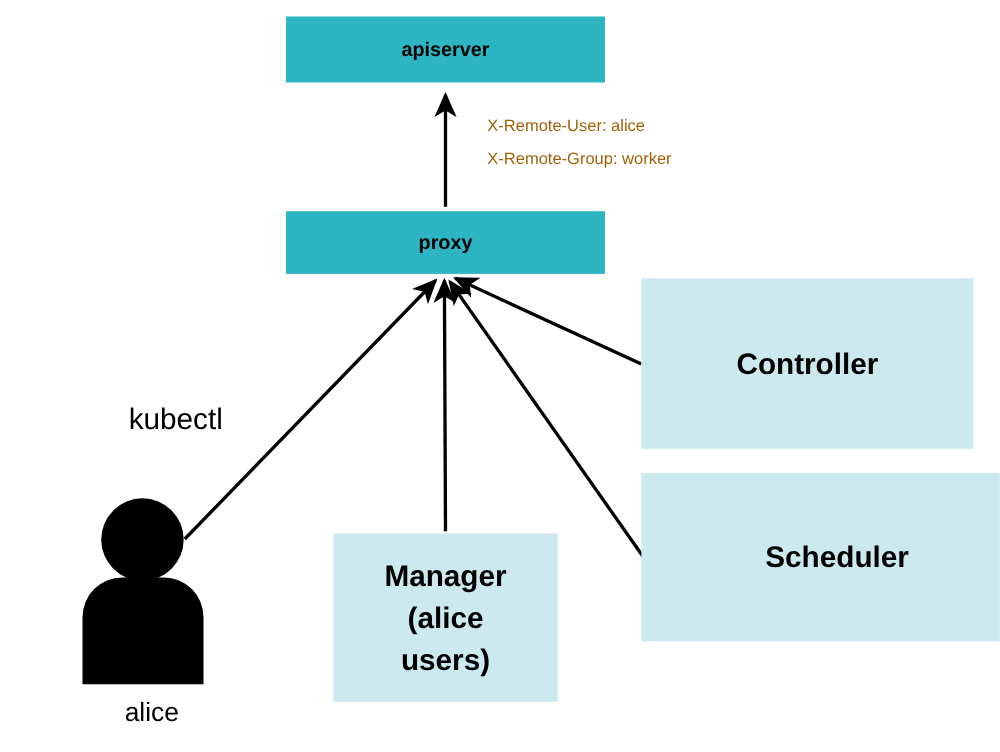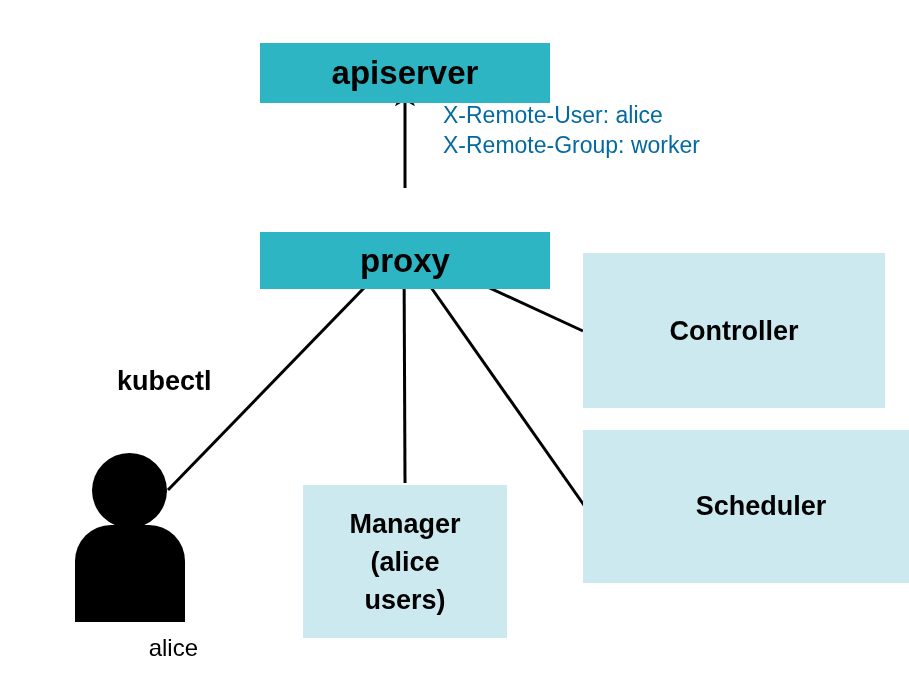--- a/index.html
+++ b/index.html
@@ -24,44 +24,44 @@
   .node {
     position: absolute;
     display: flex;
     flex-direction: column;
     align-items: center;
     justify-content: center;
     text-align: center;
     color: #000000;
     font-weight: 700;
   }
-  .node-teal { background: #2db5c4; font-size: 33px; margin-top: 28px; }
+  .node-teal { background: #2db5c4; font-size: 18px; }
   .node-light { background: #cce9ef; font-size: 27px; }
   .node .line { display: block; line-height: 38px; }
 
   .node-apiserver { left: 260px; top: 15px;  width: 290px; height: 60px; }
-  .node-proxy     { left: 260px; top: 204px; width: 290px; height: 57px; text-align: center; }
+  .node-proxy     { left: 260px; top: 192px; width: 290px; height: 57px; text-align: center; }
   .node-controller{ left: 583px; top: 253px; width: 302px; height: 155px; }
   .node-scheduler { left: 583px; top: 430px; width: 356px; height: 153px; text-align: right; }
   .node-kubelet   { left: 303px; top: 485px; width: 204px; height: 153px; }
 
   .headers-annotation {
     position: absolute;
     left: 443px; top: 100px;
-    font-size: 23px;
+    font-size: 15px;
     line-height: 30px;
-    color: #0369a1;
+    color: #a16207;
     white-space: nowrap;
   }
 
   .kubectl-label {
     position: absolute;
     left: 117px; top: 366px;
     font-size: 27px;
-    font-weight: 700;
+    font-weight: 400;
     color: #000000;
   }
 
   .person {
     position: absolute;
     left: 75px; top: 453px;
     width: 110px; height: 170px;
   }
   .person-head {
     position: absolute;
@@ -75,21 +75,21 @@
     left: 0; top: 72px;
     width: 110px; height: 97px;
     border-radius: 36px 36px 0 0;
     background: #000000;
   }
 
   .alice-label {
     position: absolute;
     left: 78px; top: 634px;
     width: 120px;
-    text-align: right;
+    text-align: center;
     font-size: 24px;
     color: #000000;
   }
 </style>
 </head>
 <body>
 
 <div class="canvas">
 
   <svg class="edges-layer" viewBox="0 0 909 684" xmlns="http://www.w3.org/2000/svg">

